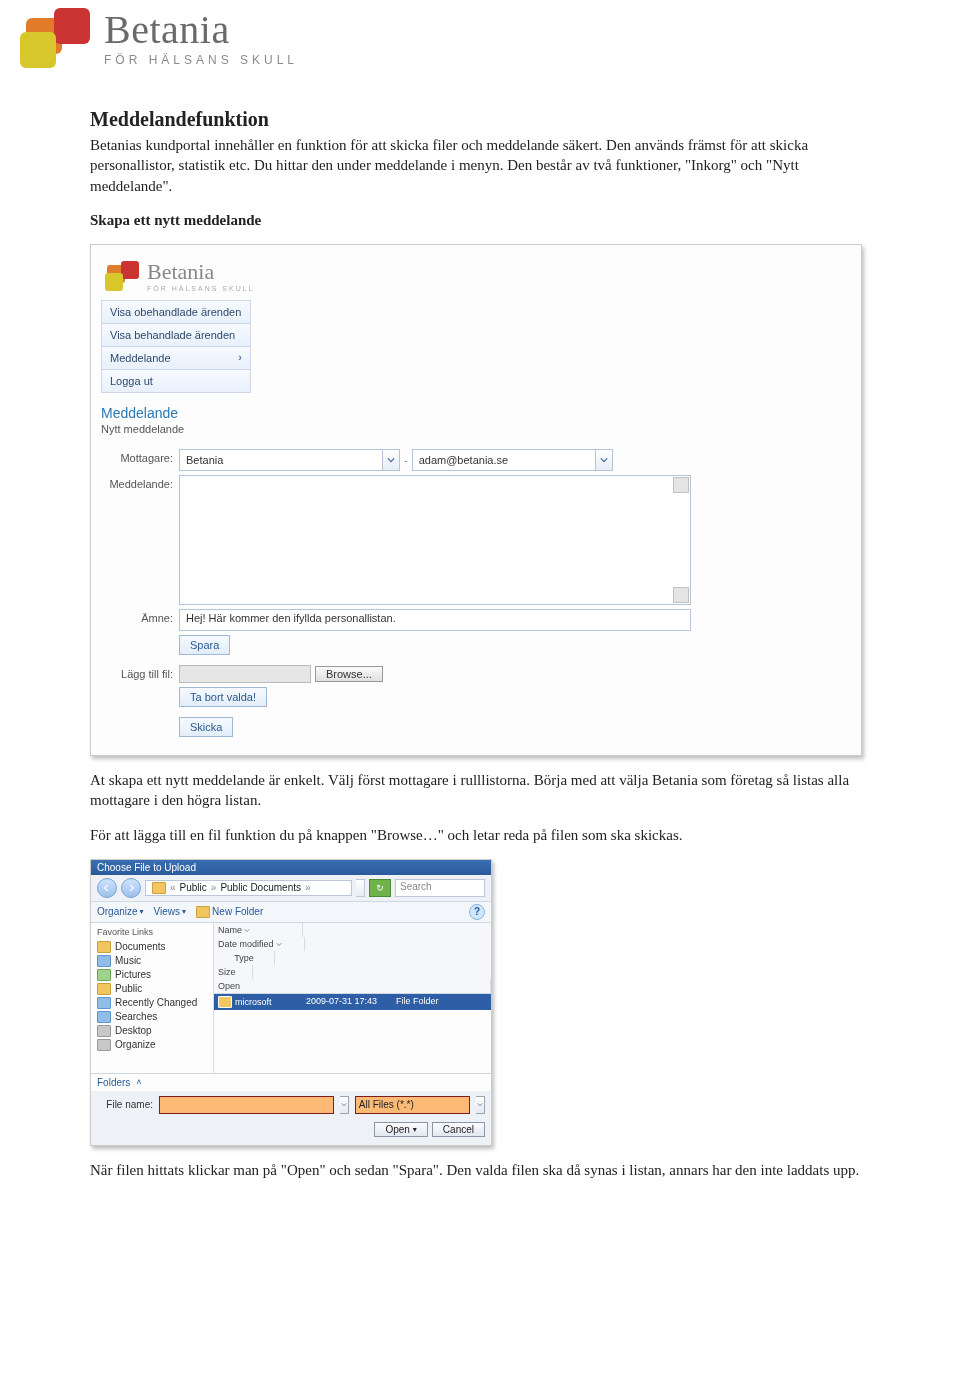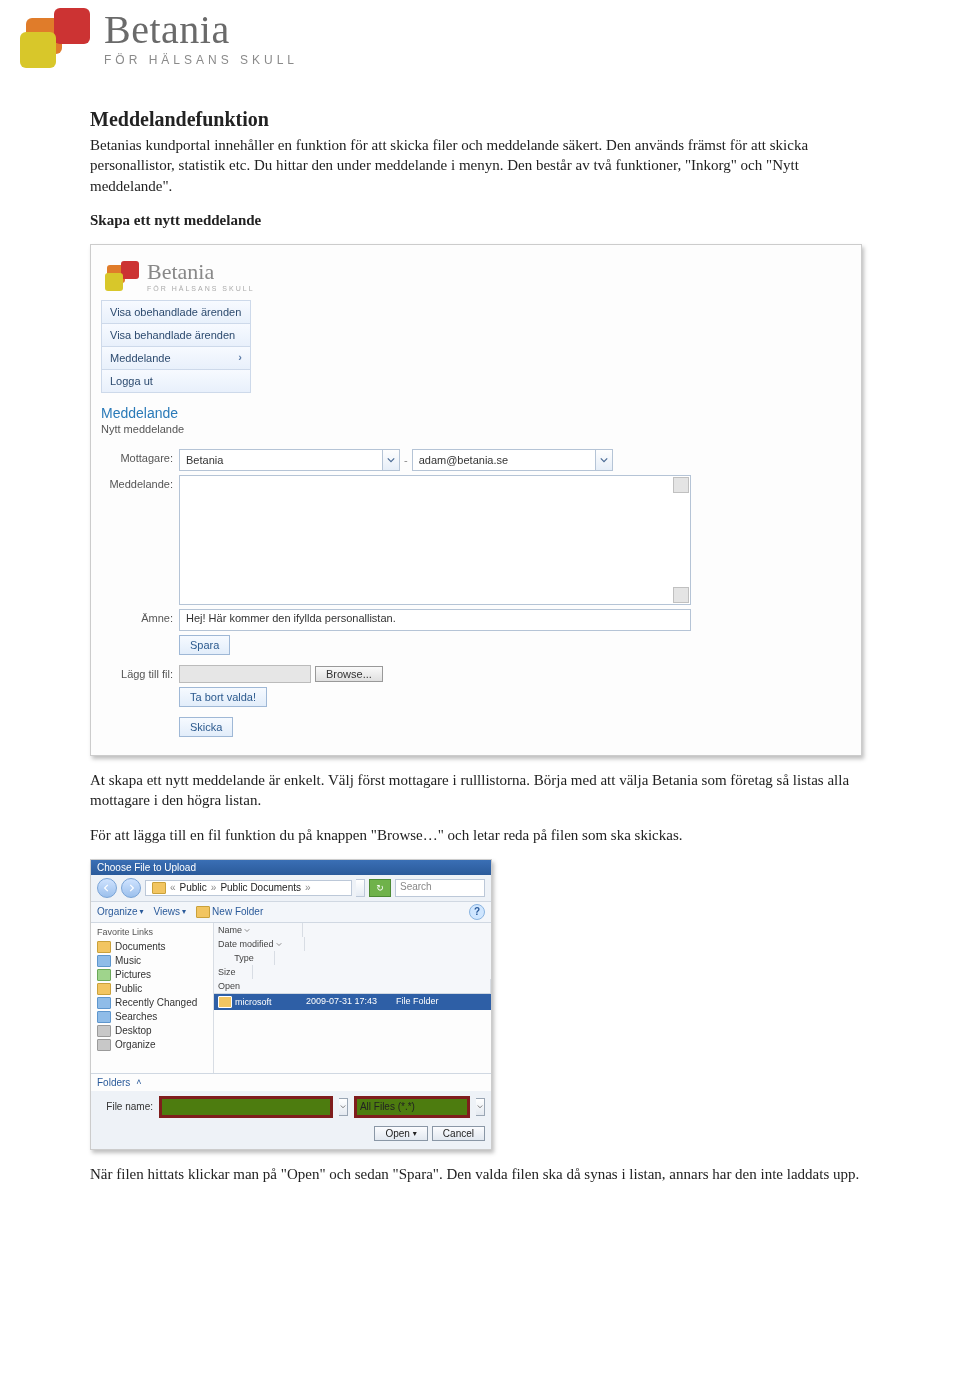--- a/index.html
+++ b/index.html
@@ -131,21 +131,21 @@
   .s2-cols div{padding:2px 4px; border-right:1px solid #d8dde4; display:flex; align-items:center; gap:2px;}
   .colsort svg{width:6px;height:6px;}
   .s2-row{display:flex; font-size:9px;}
   .s2-row.sel{background:#2e5fa6;color:#fff;}
   .s2-row div{padding:2px 4px;}
   .s2-foot1{border-top:1px solid #d0d8e2; padding:3px 6px; display:flex; align-items:center; gap:6px; color:#2a5a9a;}
   .s2-foot1 .up{font-size:9px;}
   .s2-foot2{background:#eef2f7; padding:5px 6px 8px 6px;}
   .s2-foot2 .r{display:flex;align-items:center;gap:6px;margin-bottom:8px;}
   .s2-foot2 label{width:56px;text-align:right;font-size:10px;color:#333;}
-  .s2-foot2 .inp{flex:1;background:#4d7c0f;border:3px solid #7f1d1d;height:14px;padding:1px 3px;display:inline-flex;align-items:center;}
+  .s2-foot2 .inp{flex:1;background:#fdba74;border:1px solid #7f1d1d;height:14px;padding:1px 3px;display:inline-flex;align-items:center;}
   .s2-foot2 .drop{width:8px;height:16px;border:1px solid #9aa6b4;border-left:none;background:linear-gradient(#fff,#e4e9f0);display:inline-flex;align-items:center;justify-content:center;}
   .s2-foot2 .btns{display:flex;justify-content:flex-end;gap:4px;}
   .winbtn{border:1px solid #8a97a6;background:linear-gradient(#fbfcfe,#e2e8f0);padding:1px 10px;font-size:10px;cursor:pointer;display:inline-flex;align-items:center;gap:3px;}
 </style>
 </head>
 <body>
 
 <div class="page">
 
   <div class="header-logo">

